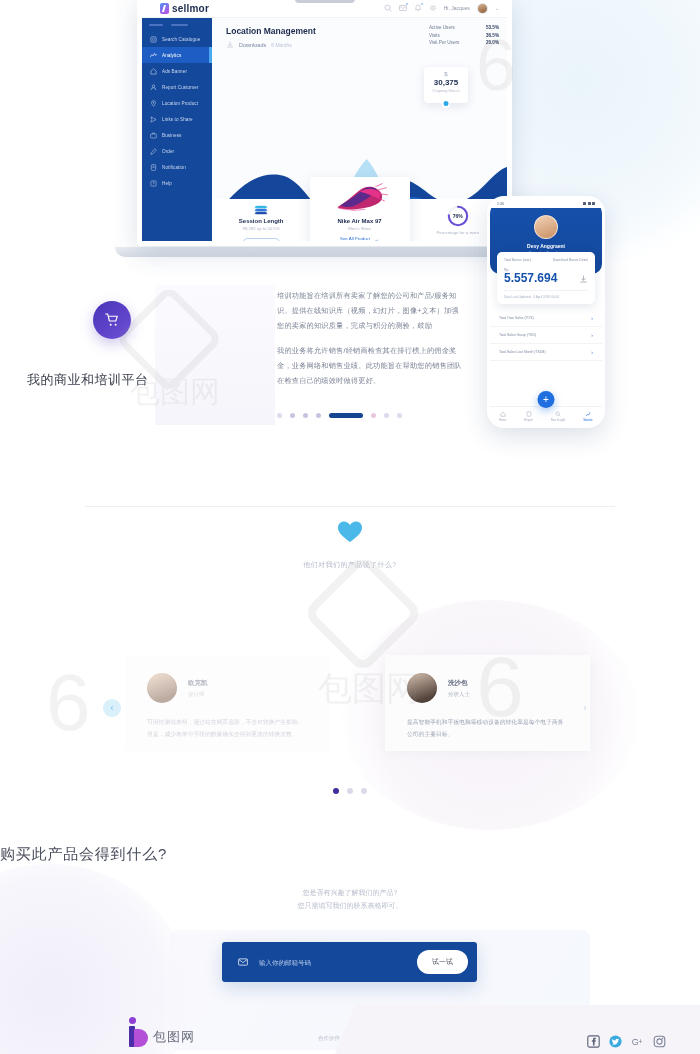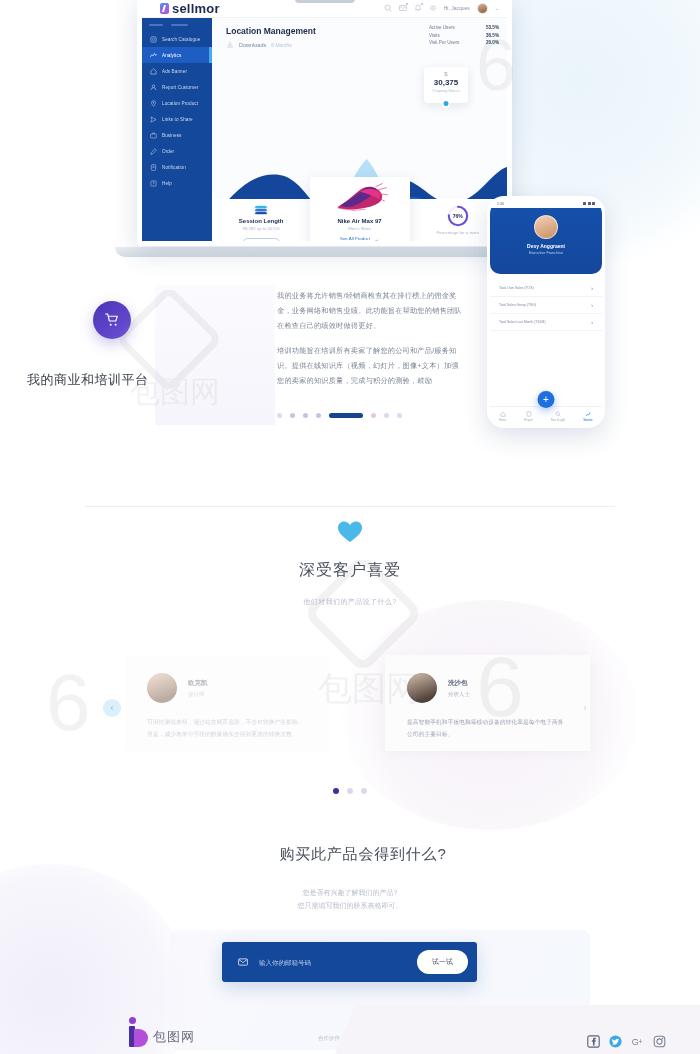--- a/index.html
+++ b/index.html
@@ -61,21 +61,21 @@
   .brand { display:flex; align-items:center; gap:3px; margin-left:10px;}
   .brand-mark {
     width:9px; height:11px; border-radius:2px;
     background: linear-gradient(150deg,#4f8ef7 0%, #c44ce0 100%);
     position:relative;
   }
   .brand-mark:after{
     content:""; position:absolute; left:3px; top:2px; width:2px; height:7px;
     background:#fff; transform:skewX(-16deg);
   }
-  .brand-name { font-size:13px; font-weight:bold; color:#1b2a4e; letter-spacing:.2px;}
+  .brand-name { font-size:10px; font-weight:bold; color:#1b2a4e; letter-spacing:.2px;}
   .topbar-right { margin-left:auto; display:flex; align-items:center; gap:7px; }
   .tb-ic { width:8px; height:8px; position:relative; opacity:.55; }
   .tb-ic svg { width:8px; height:8px; display:block; }
   .tb-badge {
     position:absolute; right:-2px; top:-2px; width:4px;height:4px;border-radius:50%;
     background:#4f8ef7; border:.5px solid #fff;
   }
   .tb-hi { font-size:5px; color:#8a93a5; }
   .tb-avatar {
     width:11px;height:11px;border-radius:50%;
@@ -299,21 +299,21 @@
     font-size:9px;
   }
   .t-arrow.l{ left:103px;}
   .t-arrow.r{ left:576px; background:transparent; color:#c3c9d6;}
   .tdots{ position:absolute; top:268px; left:0; width:700px; display:flex; justify-content:center; gap:8px;}
   .tdot{ width:6px;height:6px;border-radius:50%; background:#dcd9e8;}
   .tdot.on{ background:#3c2f9b;}
 
   
   .cta{ position:absolute; left:0; top:845px; width:700px;}
-  .cta-title{ text-align:center; font-size:15px; color:#4a4f5e; letter-spacing:.8px;padding-left:26px;}
+  .cta-title{ text-align:left; font-size:15px; color:#4a4f5e; letter-spacing:.8px;}
   .cta-sub{ text-align:center; font-size:7px; color:#b6bccb; margin-top:22px; line-height:1.9;}
   .cta-box{
     position:absolute; left:222px; top:97px; width:255px; height:40px;
     background:#13489b; border-radius:3px; display:flex; align-items:center;
     padding:0 9px 0 16px; box-shadow:0 6px 18px rgba(19,72,155,.18);
   }
   .cta-mail{ width:10px;height:10px; margin-right:11px; opacity:.85;}
   .cta-mail svg{ width:10px;height:10px; display:block;}
   .cta-input{
     flex:1; background:transparent; border:0; outline:none;
@@ -601,20 +601,41 @@
               <i></i>
               <i></i>
               <i></i>
             </span>
         </div>
         <div class="ph-head">
           <div class="ph-avatar"></div>
           <div class="ph-name">Desy Anggraeni</div>
           <div class="ph-role">Executive Franchise</div>
         </div>
+        <div class="ph-card">
+          <div class="ph-card-top">
+            <span class="ph-lbl">Total Bonus
+(rate)</span>
+            <span class="ph-lbl r">Download
+Bonus Detail</span>
+          </div>
+          <div class="ph-amt-row">
+            <div>
+              <div class="ph-cur">Rp</div>
+              <div class="ph-amt">5.557.694</div>
+            </div>
+            <span class="ph-dl">
+              <svg viewBox="0 0 16 16">
+                  <path d="M8 2 v7 M5 6.5 L8 9.5 L11 6.5" fill="none" stroke="#5d6478" stroke-width="1.5" stroke-linecap="round"></path>
+                  <path d="M3 12.5 h10" stroke="#5d6478" stroke-width="1.5" stroke-linecap="round"></path>
+                </svg>
+            </span>
+          </div>
+          <div class="ph-updated">Data Last Updated : 4 April 2018 00.00</div>
+        </div>
         <div class="ph-list">
           <div class="ph-li">
             <span class="ph-li-t">Total Own Sales (TOS)</span>
             <span class="ph-li-c">›</span>
           </div>
           <div class="ph-li">
             <span class="ph-li-t">Total Sales Group (TSG)</span>
             <span class="ph-li-c">›</span>
           </div>
           <div class="ph-li">
@@ -658,22 +679,22 @@
     <div class="intro-card-bg"></div>
     <div class="cart-badge">
       <svg viewBox="0 0 24 24">
           <path d="M2.5 3 h3 l2.6 10.5 h9.6 l2.3 -7.2 H7" fill="none" stroke="#ffffff" stroke-width="1.7" stroke-linecap="round" stroke-linejoin="round"></path>
           <circle cx="10" cy="19" r="1.5" fill="#ffffff"></circle>
           <circle cx="17.5" cy="19" r="1.5" fill="#ffffff"></circle>
         </svg>
     </div>
     <div class="intro-title">我的商业和培训平台</div>
     <div class="intro-body">
+      <p class="intro-p">培训功能旨在培训所有卖家了解您的公司和产品/服务知识。提供在线知识库（视频，幻灯片，图像+文本）加强您的卖家的知识质量，完成与积分的测验，鼓励</p>
       <p class="intro-p">我的业务将允许销售/经销商检查其在排行榜上的佣金奖金，业务网络和销售业绩。此功能旨在帮助您的销售团队在检查自己的绩效时做得更好。</p>
-      <p class="intro-p">培训功能旨在培训所有卖家了解您的公司和产品/服务知识。提供在线知识库（视频，幻灯片，图像+文本）加强您的卖家的知识质量，完成与积分的测验，鼓励</p>
     </div>
     <div class="intro-dots">
       <span class="idot"></span>
       <span class="idot v"></span>
       <span class="idot v"></span>
       <span class="idot v"></span>
       <span class="idot-bar"></span>
       <span class="idot p"></span>
       <span class="idot"></span>
       <span class="idot"></span>
@@ -681,21 +702,20 @@
   </div>
 
   <div class="divider"></div>
 
   <div class="loved">
     <div class="heart">
       <svg viewBox="0 0 26 24">
           <path d="M13 22 C4 15.5 1 11.5 1 7.7 C1 4 3.8 1.5 7 1.5 C9.4 1.5 11.6 2.9 13 5 C14.4 2.9 16.6 1.5 19 1.5 C22.2 1.5 25 4 25 7.7 C25 11.5 22 15.5 13 22 Z" fill="#4ab8e8"></path>
         </svg>
     </div>
-    <div class="loved-title">深受客户喜爱</div>
     <div class="loved-sub">他们对我们的产品说了什么?</div>
 
     <div class="tcards">
       <div class="t-arrow l">‹</div>
 
       <div class="tcard left">
         <div class="t-head">
           <div class="t-av f"></div>
           <div>
             <div class="t-name">欧克凯</div>

